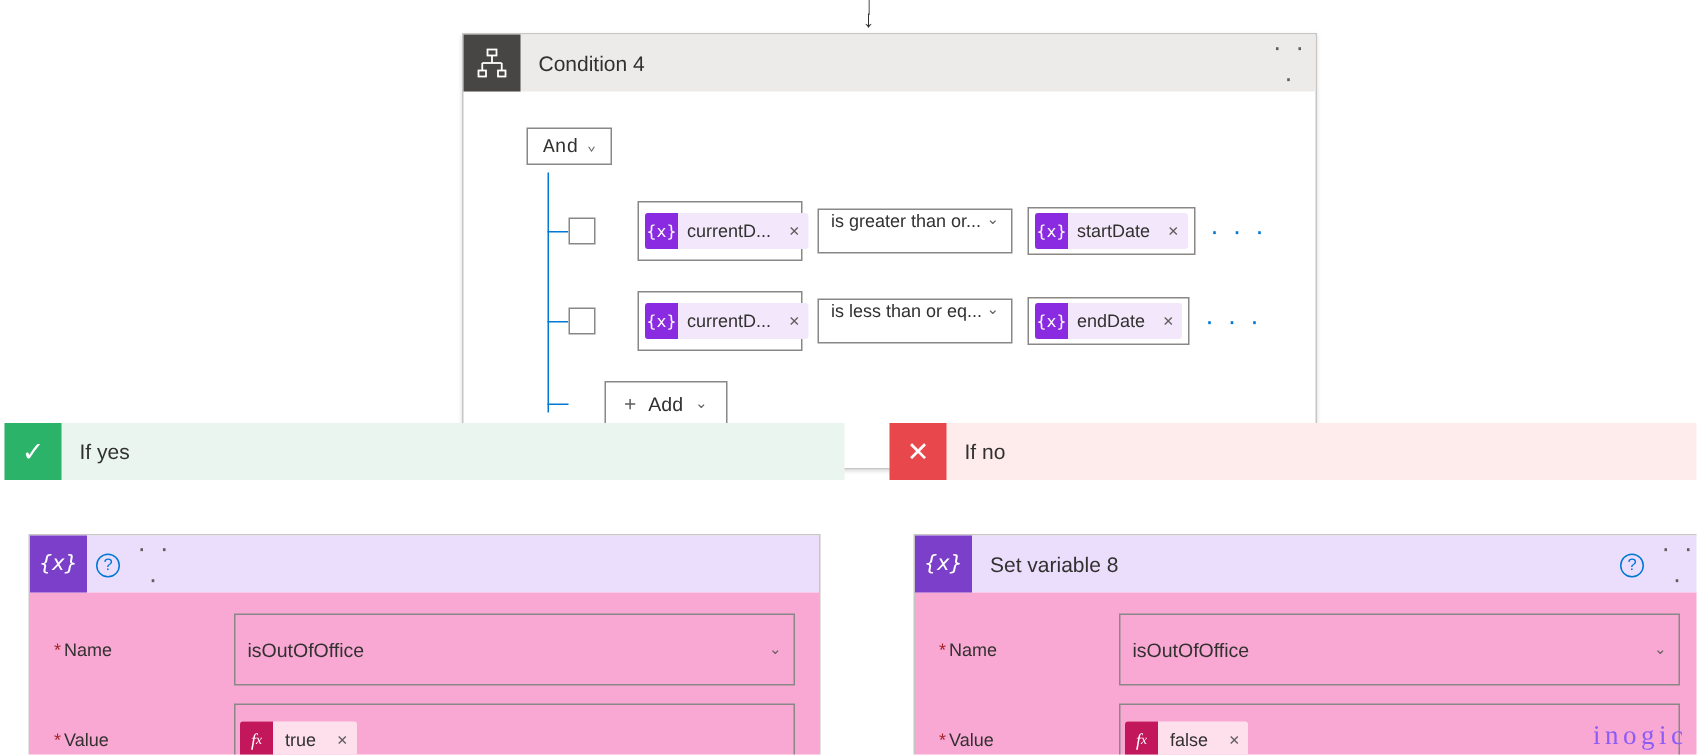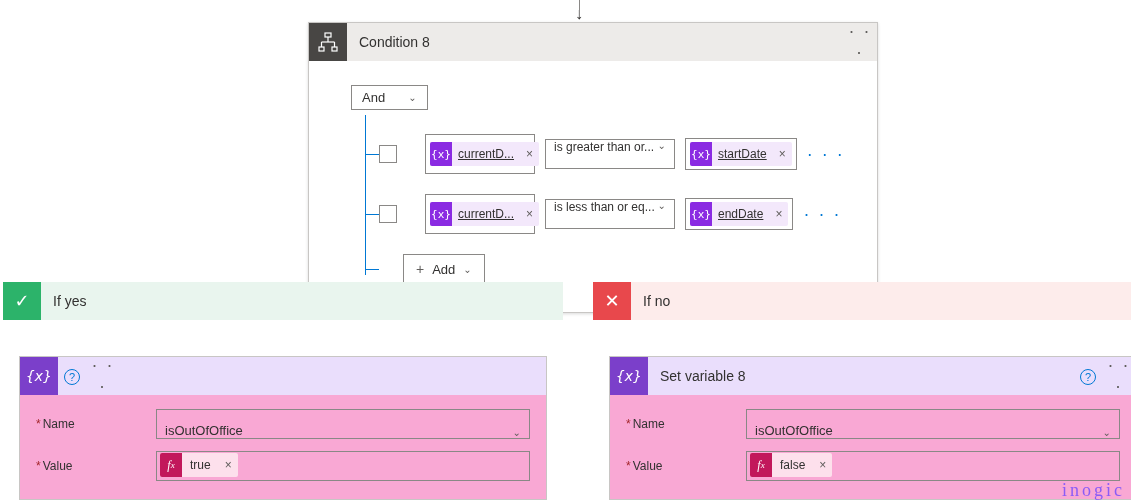--- a/index.html
+++ b/index.html
@@ -11,30 +11,30 @@
   .arrow-line { width:1px; height:10px; background:#8a8886; }
   .arrow-head { font-size:16px; line-height:8px; color:#323130; }
 
   
   .cond-card { position:absolute; left:308px; top:22px; width:570px; border:1px solid #c8c6c4; box-shadow:0 1px 3px rgba(0,0,0,.15); background:#fff; }
   .cond-header { display:flex; align-items:center; background:#edebe9; height:38px; }
   .cond-icon-box { width:38px; height:38px; background:#484644; display:flex; align-items:center; justify-content:center; }
   .cond-title { flex:1; padding-left:12px; font-size:14px; }
   .dots { width:34px; text-align:center; font-size:18px; letter-spacing:2px; color:#605e5c; cursor:pointer; }
   .cond-body { padding:24px 0 28px 42px; position:relative; }
-  .and-pill { display:inline-flex; align-items:center; gap:23px; border:1px solid #8a8886; padding:4px 10px; font-size:13px; cursor:pointer; background:#fff; }
+  .and-pill { display:inline-flex; align-items:center; gap:6px; border:1px solid #8a8886; padding:4px 10px; font-size:13px; cursor:pointer; background:#fff;font-family:Liberation Mono, monospace; }
   .chev { font-size:10px; color:#605e5c; }
   .tree-line-v { position:absolute; left:56px; top:54px; width:1px; height:160px; background:#0078d4; }
   .row { display:flex; align-items:center; margin-top:20px; }
   .row-line-h { display:inline-block; height:1px; background:#0078d4; }
   .chk { width:18px; height:18px; border:1px solid #8a8886; background:#fff; cursor:pointer; flex:none; }
   .field-box { border:1px solid #8a8886; padding:4px; margin-left:10px; background:#fff; display:flex; align-items:center; }
   .pill { display:inline-flex; align-items:center; background:#f3e8fb; border-radius:2px; font-size:12px; height:24px; }
   .pill-icon { width:22px; height:24px; background:#8a2be2; display:flex; align-items:center; justify-content:center; color:#fff; font-size:11px; font-family:Consolas,monospace; border-radius:2px 0 0 2px; }
-  .pill-text { padding:0 6px; max-width:70px; white-space:nowrap; overflow:hidden; text-overflow:ellipsis;text-decoration:underline; }
+  .pill-text { padding:0 6px; max-width:70px; white-space:nowrap; overflow:hidden; text-overflow:ellipsis; }
   .pill-x { padding:0 6px; color:#605e5c; cursor:pointer; }
   .op-box { border:1px solid #8a8886; padding:0 8px; height:30px; display:flex; margin-left:10px; min-width:130px; font-size:12px; justify-content:space-between; cursor:pointer; }
   .row-dots { margin-left:10px; color:#0078d4; font-size:18px; letter-spacing:2px; cursor:pointer; }
   .add-btn { display:inline-flex; align-items:center; gap:8px; border:1px solid #8a8886; padding:6px 12px; background:#fff; cursor:pointer; margin-left:24px; }
   .plus { font-size:14px; color:#605e5c; }
 
   
   .branch { position:absolute; top:282px; width:560px; }
   .branch.yes { left:3px; }
   .branch.no  { left:593px; }
@@ -48,21 +48,21 @@
 
   .action-card { margin:36px 16px 0 16px; border:1px solid #c8c6c4; }
   .action-header { display:flex; align-items:center; height:38px; background:#eadefc; }
   .ah-icon { width:38px; height:38px; background:#7b3fca; display:flex; align-items:center; justify-content:center; color:#fff; font-family:Consolas,monospace; font-size:14px; font-style:italic; }
   .ah-title { flex:1; padding-left:12px; font-size:14px; }
   .help { width:28px; text-align:center; color:#0078d4; font-size:14px; cursor:pointer; }
   .action-body { background:#f9a8d4; padding:14px 16px 18px 16px; }
   .form-row { display:flex; align-items:center; margin-bottom:12px; }
   .lbl { width:120px; font-size:12px; }
   .req { color:#a4262c; margin-right:2px; }
-  .ctrl { flex:1; border:1px solid #8a8886; height:30px; display:flex; align-items:flex-end; padding:0 8px; font-size:13px; justify-content:space-between; }
+  .ctrl { flex:1; border:1px solid #8a8886; height:48px; display:flex; align-items:center; padding:0 8px; font-size:13px; justify-content:space-between; }
   .fx-pill { display:inline-flex; align-items:center; background:#fde0ec; height:24px; font-size:12px; border-radius:2px; }
   .fx-icon { width:22px; height:24px; background:#c2185b; color:#fff; display:flex; align-items:center; justify-content:center; font-style:italic; font-family:"Segoe UI",serif; border-radius:2px 0 0 2px; }
   .fx-text { padding:0 8px; }
   .fx-x { padding:0 6px; color:#605e5c; cursor:pointer; }
   .watermark { position:absolute; right:6px; bottom:2px; color:#8b5cf6; font-size:18px; letter-spacing:3px; font-family:Liberation Serif, serif; }
 
   svg { display:block; }
 </style>
 </head>
 <body>
@@ -80,21 +80,21 @@
         <svg width="20" height="20" viewBox="0 0 20 20">
           <rect x="7" y="1" width="6" height="4" fill="none" stroke="#fff" stroke-width="1.2"></rect>
           <rect x="1" y="15" width="5" height="4" fill="none" stroke="#fff" stroke-width="1.2"></rect>
           <rect x="14" y="15" width="5" height="4" fill="none" stroke="#fff" stroke-width="1.2"></rect>
           <line x1="10" y1="5" x2="10" y2="10" stroke="#fff" stroke-width="1.2"></line>
           <line x1="3.5" y1="15" x2="3.5" y2="10" stroke="#fff" stroke-width="1.2"></line>
           <line x1="16.5" y1="15" x2="16.5" y2="10" stroke="#fff" stroke-width="1.2"></line>
           <line x1="3.5" y1="10" x2="16.5" y2="10" stroke="#fff" stroke-width="1.2"></line>
         </svg>
       </div>
-      <div class="cond-title">Condition 8</div>
+      <div class="cond-title">Condition 4</div>
       <div class="dots">· · ·</div>
     </div>
     <div class="cond-body">
       <span class="and-pill">
         <span>And</span>
         <span class="chev">⌄</span>
       </span>
       <div class="tree-line-v"></div>
 
       

